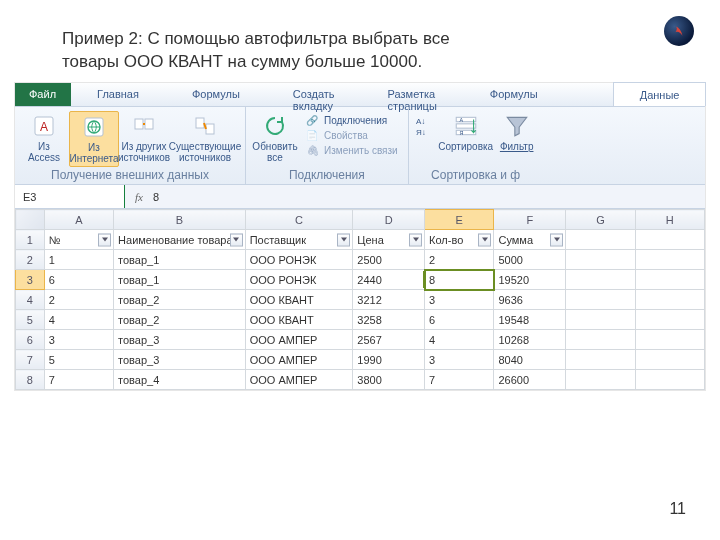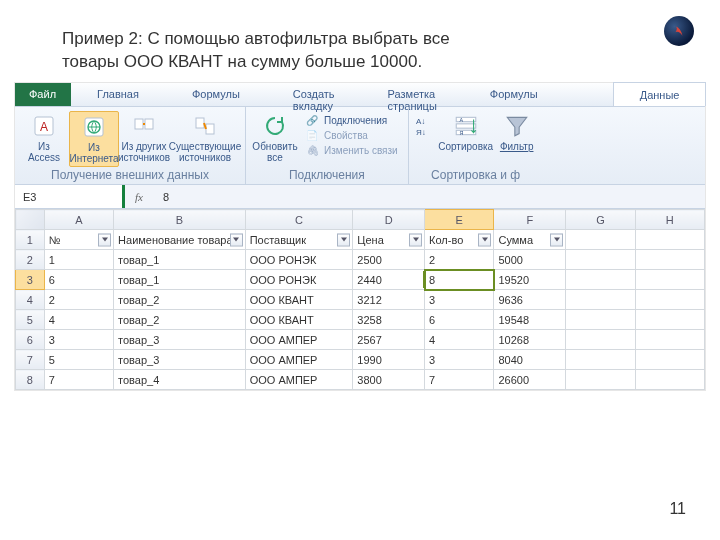--- a/index.html
+++ b/index.html
@@ -84,24 +84,24 @@
 
   
   .fbar {
     display: flex; align-items: center;
     background: #f1f4fa;
     border-bottom: 1px solid #c7d3e3;
     height: 24px; font-size: 11px;
   }
   .namebox {
     width: 110px; padding: 0 8px; height: 100%;
-    border-right: 3px solid #15803d;
+    border-right: 1px solid #15803d;
     display:flex; align-items:center; background:#fff; color:#333;
   }
-  .fxbox { display:flex; align-items:center; gap:20px; padding: 0 10px; flex:1; }
+  .fxbox { display:flex; align-items:center; gap:10px; padding: 0 10px; flex:1; }
   .fx { font-style: italic; font-family: serif; color: #666; }
   .fval { color:#333; }
 
   
   table.grid { border-collapse: collapse; font-size: 11px; width: 100%; }
   .grid th, .grid td {
     border: 1px solid #d4d9de; height: 20px; text-align: left;
     padding: 2px 4px; background: #fff; color:#333;
   }
   .grid th {

